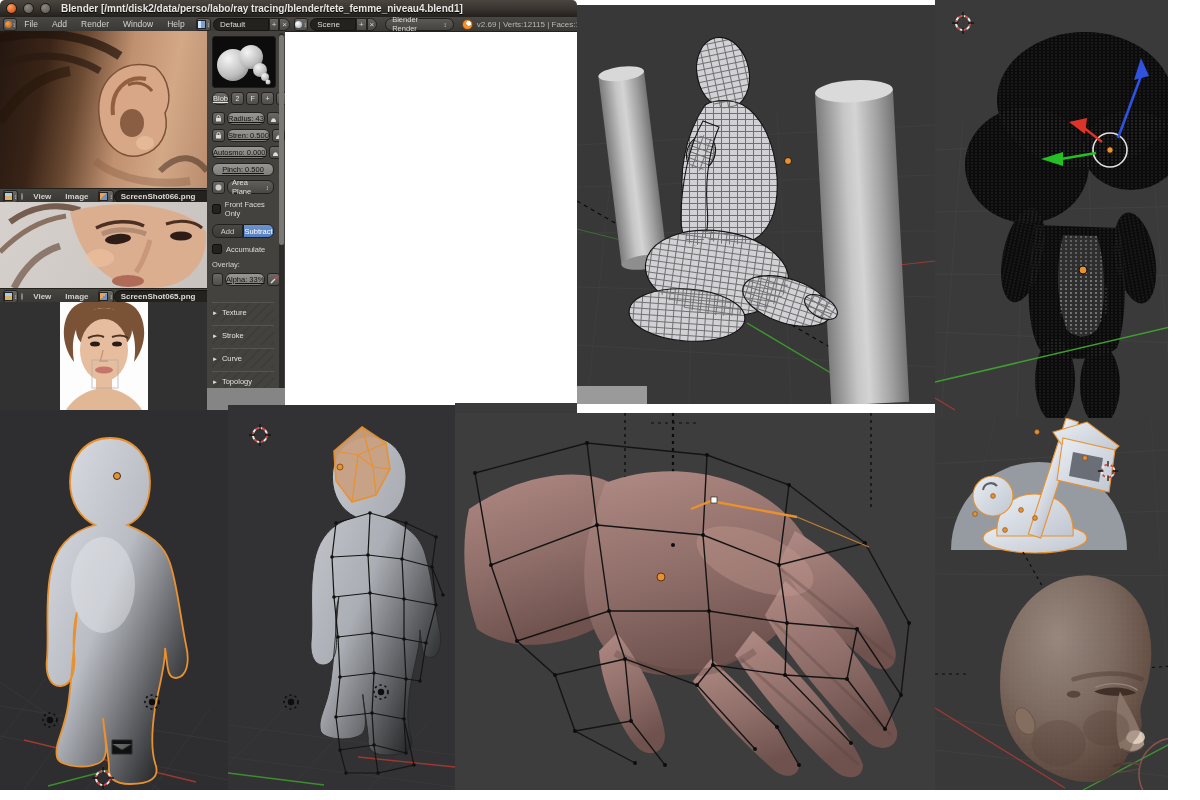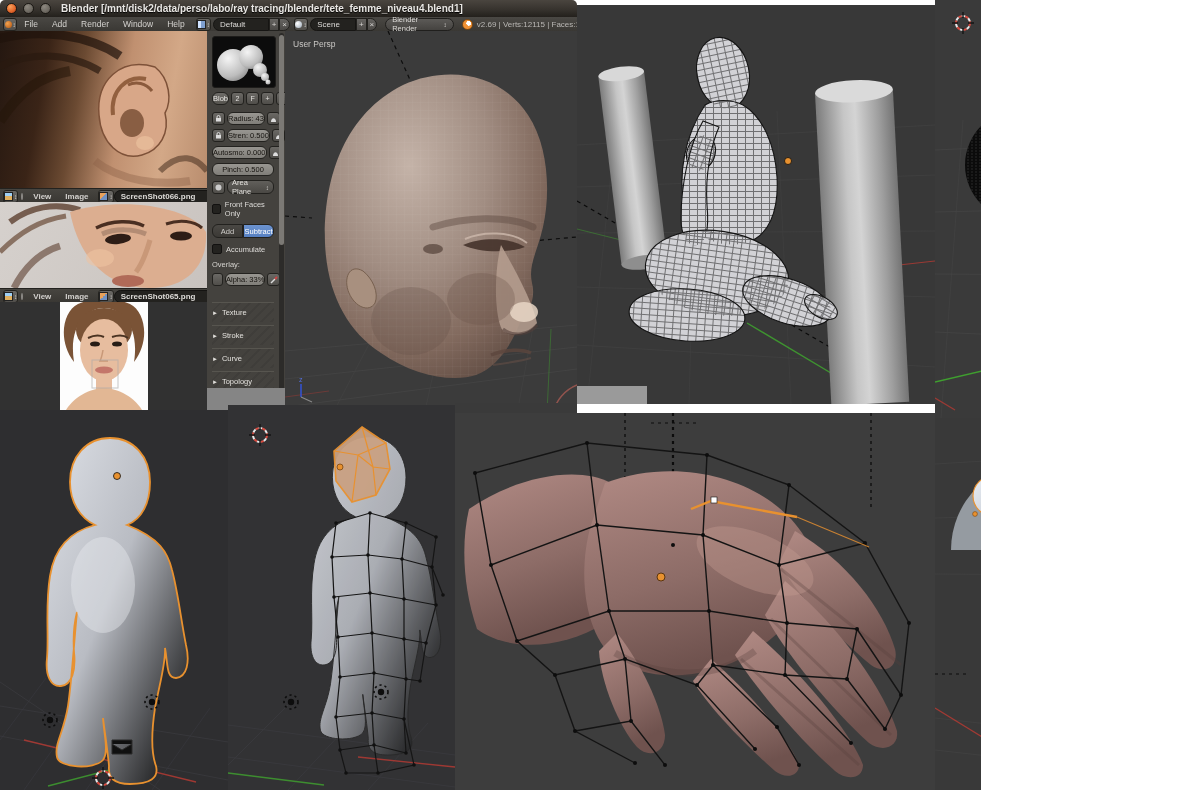--- a/index.html
+++ b/index.html
@@ -1,16 +1,16 @@
 <!DOCTYPE html>
 <html style="--selection_orange: #e8912f; --active_blue: #5680c2; --axis_red: #b33a33; --axis_green: #3f9e2f; --axis_blue: #3353d8;"><head>
 <meta charset="utf-8">
 <style>
   html,body{margin:0;padding:0;background:#fff;font-family:"Liberation Sans",sans-serif;}
-  #stage{position:relative;width:981px;height:800px;background:#fff;overflow:hidden;}
+  #stage{position:relative;width:1168px;height:800px;background:#fff;overflow:hidden;}
   .abs{position:absolute;}
   .panel{position:absolute;overflow:hidden;}
   svg{display:block;}
   
   .titlebar{left:0;top:0;width:577px;height:17px;background:linear-gradient(#4a453f,#37332e 55%,#23201c);
     border-radius:5px 5px 0 0;display:flex;align-items:center;color:#e9e7e4;font-size:10px;font-weight:bold;}
   .winbtn{width:9px;height:9px;border-radius:50%;margin-left:6px;border:1px solid #1b1814;}
   .winbtn.close{background:radial-gradient(circle at 35% 30%,#f8a05c,#e46a2e 55%,#b23c12);}
   .winbtn.dim{background:radial-gradient(circle at 35% 30%,#8d8880,#57534c);}
   .titletext{margin-left:10px;white-space:nowrap;text-shadow:0 1px 1px #000;}
@@ -38,21 +38,21 @@
   .imghdr .name{height:11px;background:#23221f;border:1px solid #141311;border-radius:7px;display:flex;
     align-items:center;padding:0 6px;color:#dddbd8;min-width:86px;}
   .circ{width:5px;height:5px;border-radius:50%;border:1px solid #8a8884;margin:0 3px;}
   
   .toolpanel{left:207px;top:31px;width:78px;height:379px;background:#44423e;color:#dcdad7;font-size:7.5px;}
   .tp-in{position:absolute;left:5px;top:5px;width:62px;}
   .tp-scroll{position:absolute;right:1px;top:2px;width:5px;height:372px;background:#2c2b29;border-radius:3px;}
   .tp-thumb{position:absolute;left:0;top:2px;width:5px;height:210px;background:#7b7975;border-radius:3px;}
   .row{display:flex;align-items:center;gap:2px;margin-top:4px;}
   .slider{flex:1;height:11px;background:linear-gradient(#989691,#807e79);border:1px solid #23221f;border-radius:6px;
-    color:#16130f;display:flex;align-items:center;justify-content:center;white-space:nowrap;}
+    color:#16130f;display:flex;align-items:center;justify-content:center;white-space:nowrap;text-decoration:underline;}
   .tbtn{width:11px;height:11px;background:linear-gradient(#6b6965,#504e4a);border:1px solid #23221f;border-radius:3px;
     flex:0 0 auto;display:flex;align-items:center;justify-content:center;color:#e4e2df;font-size:7px;}
   .drop{flex:1;height:12px;background:linear-gradient(#615f5b,#4a4844);border:1px solid #22211e;border-radius:6px;
     display:flex;align-items:center;justify-content:space-between;padding:0 4px;color:#e0deda;}
   .chk{display:flex;align-items:center;gap:4px;margin-top:6px;}
   .box{width:8px;height:8px;background:#23221f;border:1px solid #121110;border-radius:2px;}
   .tog{display:flex;margin-top:6px;}
   .tog div{flex:1;height:12px;display:flex;align-items:center;justify-content:center;border:1px solid #22211e;color:#cfcdca;}
   .tog .off{background:linear-gradient(#4a4844,#3b3935);border-radius:6px 0 0 6px;}
   .tog .on{background:linear-gradient(#6c93cf,var(--active_blue));color:#fff;border-radius:0 6px 6px 0;}
@@ -403,39 +403,20 @@
           <span class="arw">▼</span>
           <span>Sculpt Mode</span>
         </div>
     </div>
     <div class="tp-scroll">
         <div class="tp-thumb"></div>
       </div>
     <div class="abs" style="left:0;top:357px;width:78px;height:22px;background:#858585"></div>
   </div>
 
-  <div class="panel" style="left:285px;top:31px;width:292px;height:382px;background:#3b3b3b">
-    <svg width="292" height="382">
-      <path d="M0 320 L292 294 M0 348 L292 316 M0 376 L292 338" stroke="#454545" stroke-width="1" opacity="0.8"></path>
-      <path d="M48 382 L92 298 M140 380 L158 298 M234 372 L248 296" stroke="#444" stroke-width="1" opacity="0.6"></path>
-      <path d="M262 382 L266 298" class="sg" stroke-width="1" opacity="0.45"></path>
-      <path d="M0 366 L44 360" class="sr" stroke-width="1" opacity="0.4"></path>
-      <path d="M103 0 L196 206" stroke="#0d0d0d" stroke-width="1.2" stroke-dasharray="4 4"></path>
-      <path d="M0 185 L27 187" stroke="#0d0d0d" stroke-width="1.2" stroke-dasharray="4 4"></path>
-      <path d="M247 210 L292 206" stroke="#0d0d0d" stroke-width="1.2" stroke-dasharray="4 4"></path>
-      <use href="#headG"></use>
-      <path d="M268 382 A40 40 0 0 1 292 354" stroke="#a85a52" stroke-width="1.5" fill="none" opacity="0.8"></path>
-      <g transform="translate(16,366)">
-        <line x1="0" y1="0" x2="0" y2="-13" class="sb" stroke-width="1.5"></line>
-        <line x1="0" y1="0" x2="11" y2="5" stroke="#888" stroke-width="1.2"></line>
-        <text x="-2" y="-15" font-size="7" fill="#5570e0">z</text>
-      </g>
-    </svg>
-    <div class="vplabel">User Persp</div>
-  </div>
 
   <div class="panel" style="left:577px;top:5px;width:358px;height:399px;background:#383838">
     <svg width="358" height="399">
       <path d="M0 140 L358 120 M0 182 L358 170 M0 228 L358 226 M0 282 L358 292 M0 340 L358 362" stroke="#424242" stroke-width="1" opacity="0.7"></path>
       <path d="M40 110 L10 399 M120 108 L112 399 M200 106 L214 399 M290 104 L330 399" stroke="#414141" stroke-width="1" opacity="0.6"></path>
       <path d="M0 196 L270 352" stroke="#0a0a0a" stroke-width="1.2" stroke-dasharray="4 4"></path>
       <path d="M170 318 L264 374" class="sg" stroke-width="1.4" opacity="0.9"></path>
       <path d="M0 224 L56 238" class="sg" stroke-width="1" opacity="0.5"></path>
       <path d="M250 268 L358 256" class="sr" stroke-width="1.2" opacity="0.8"></path>
       <g transform="rotate(-7 56 165)">

